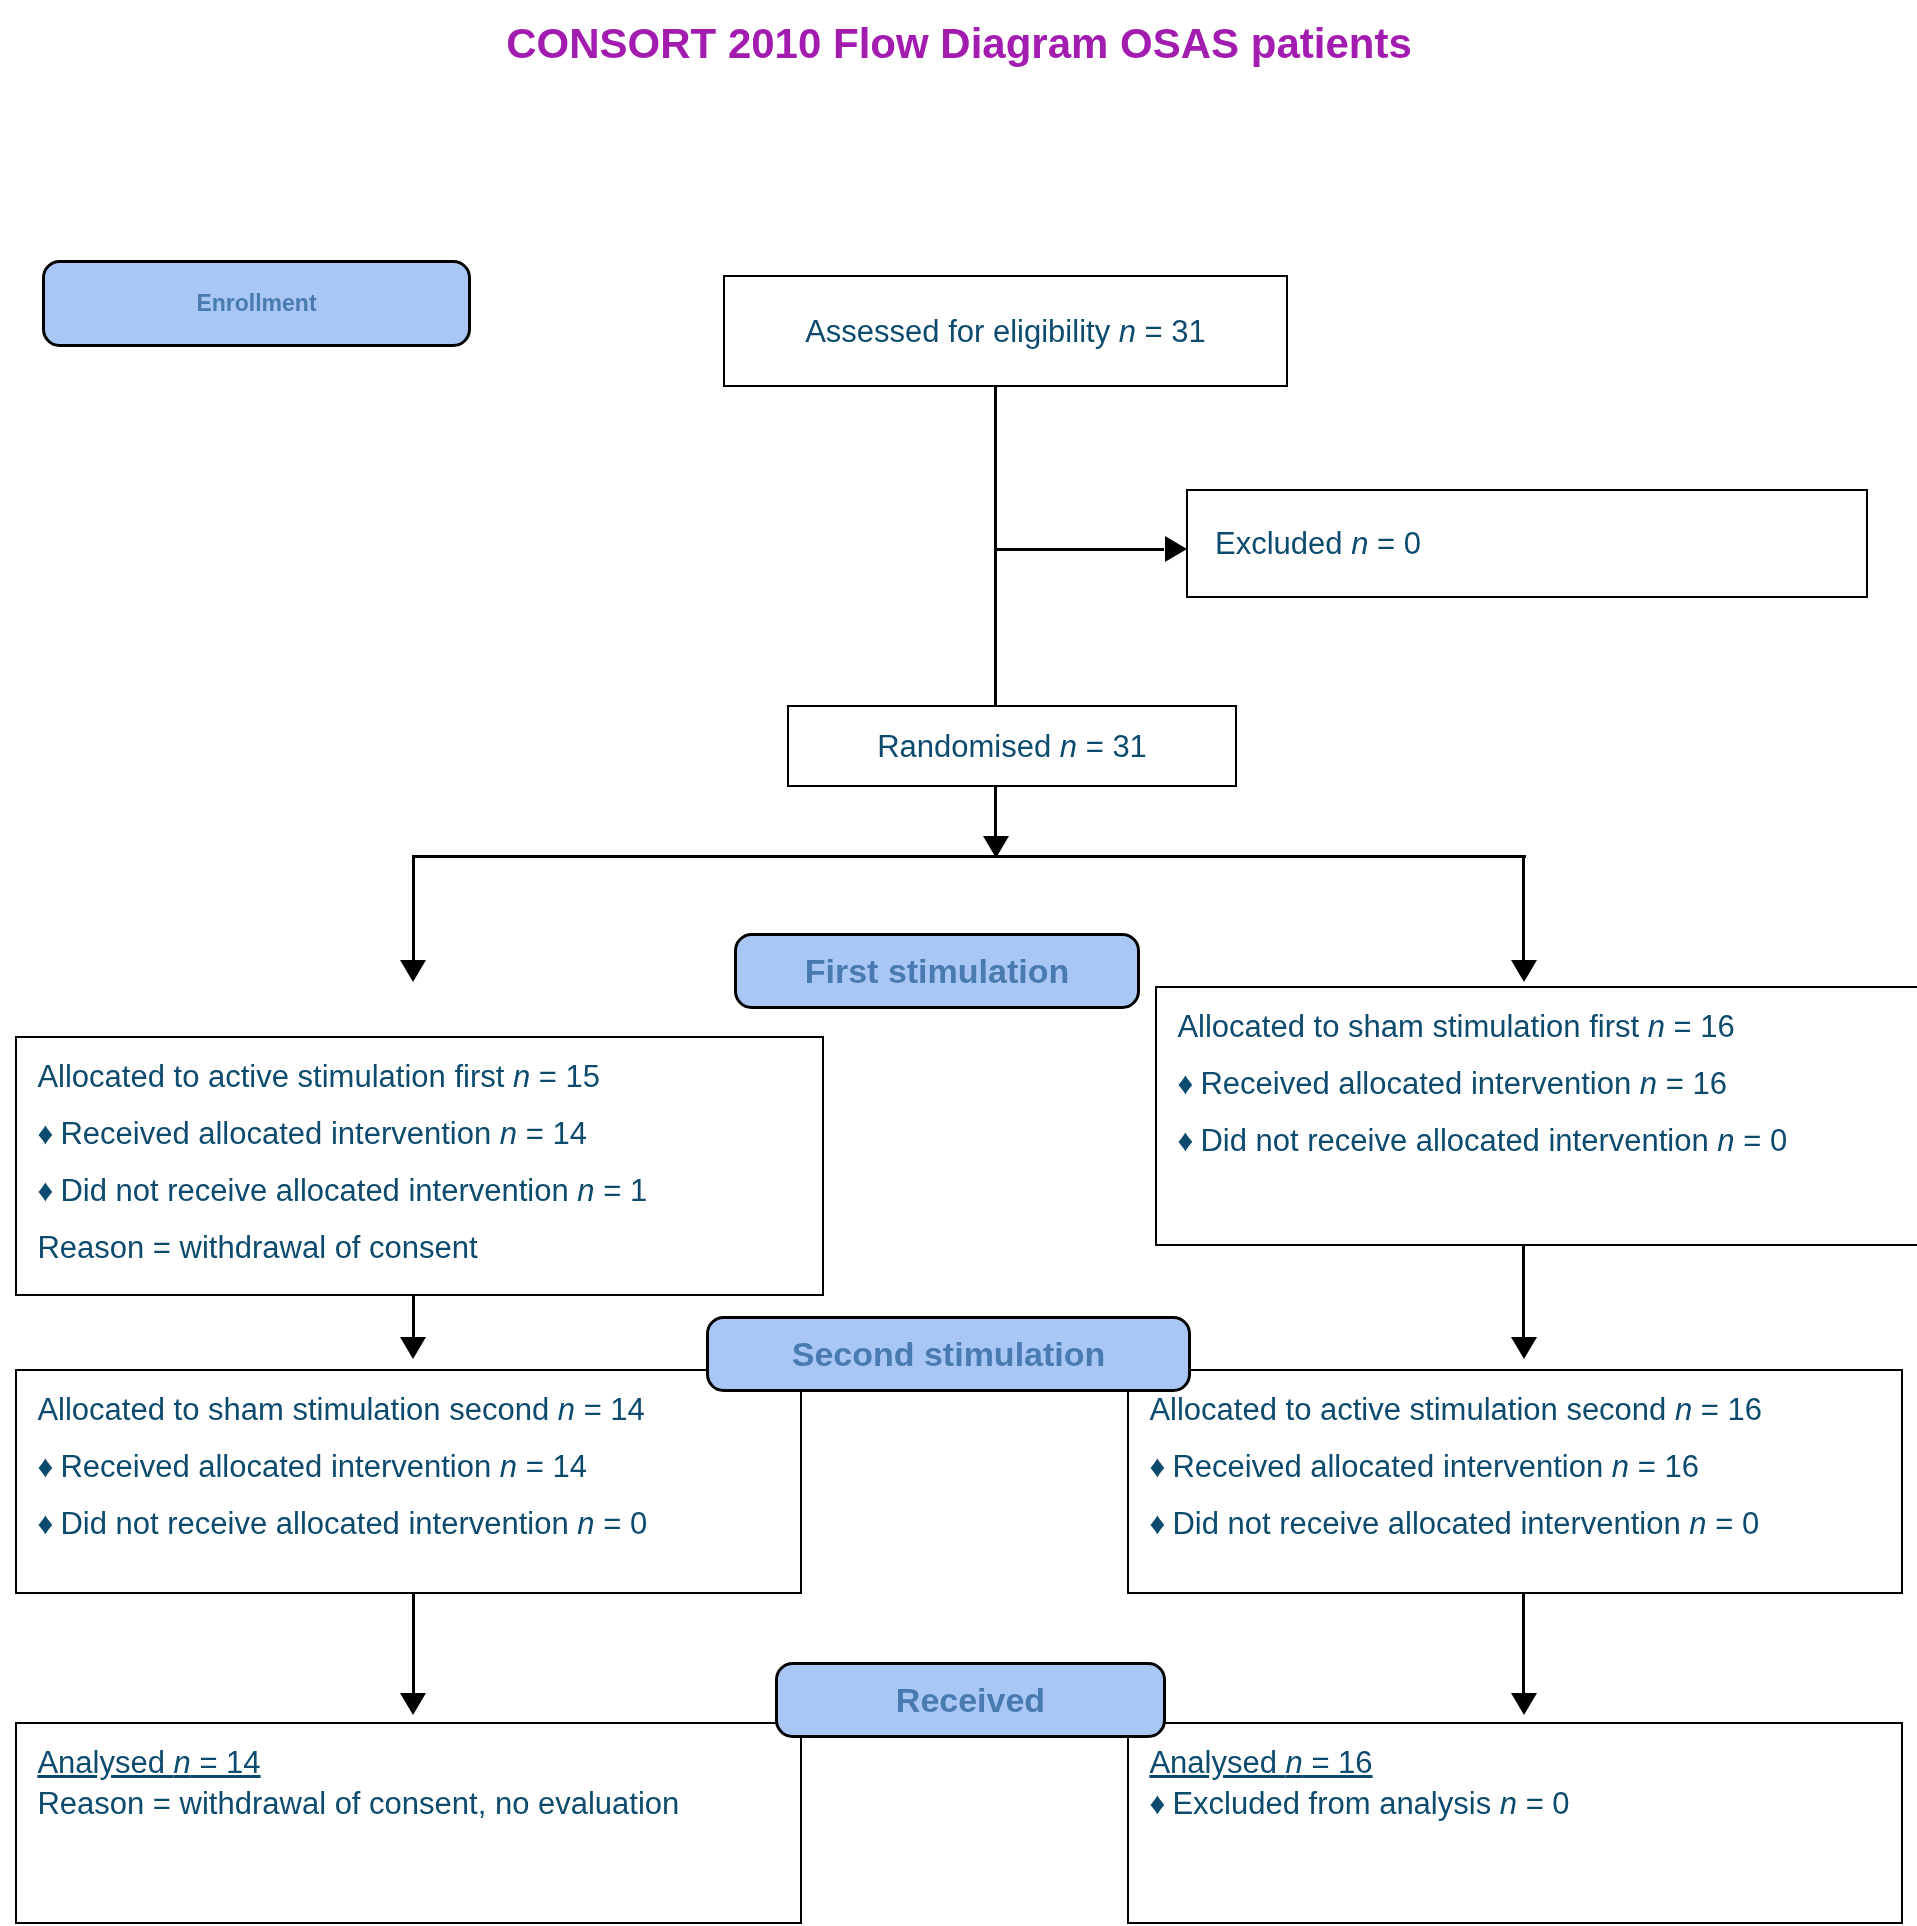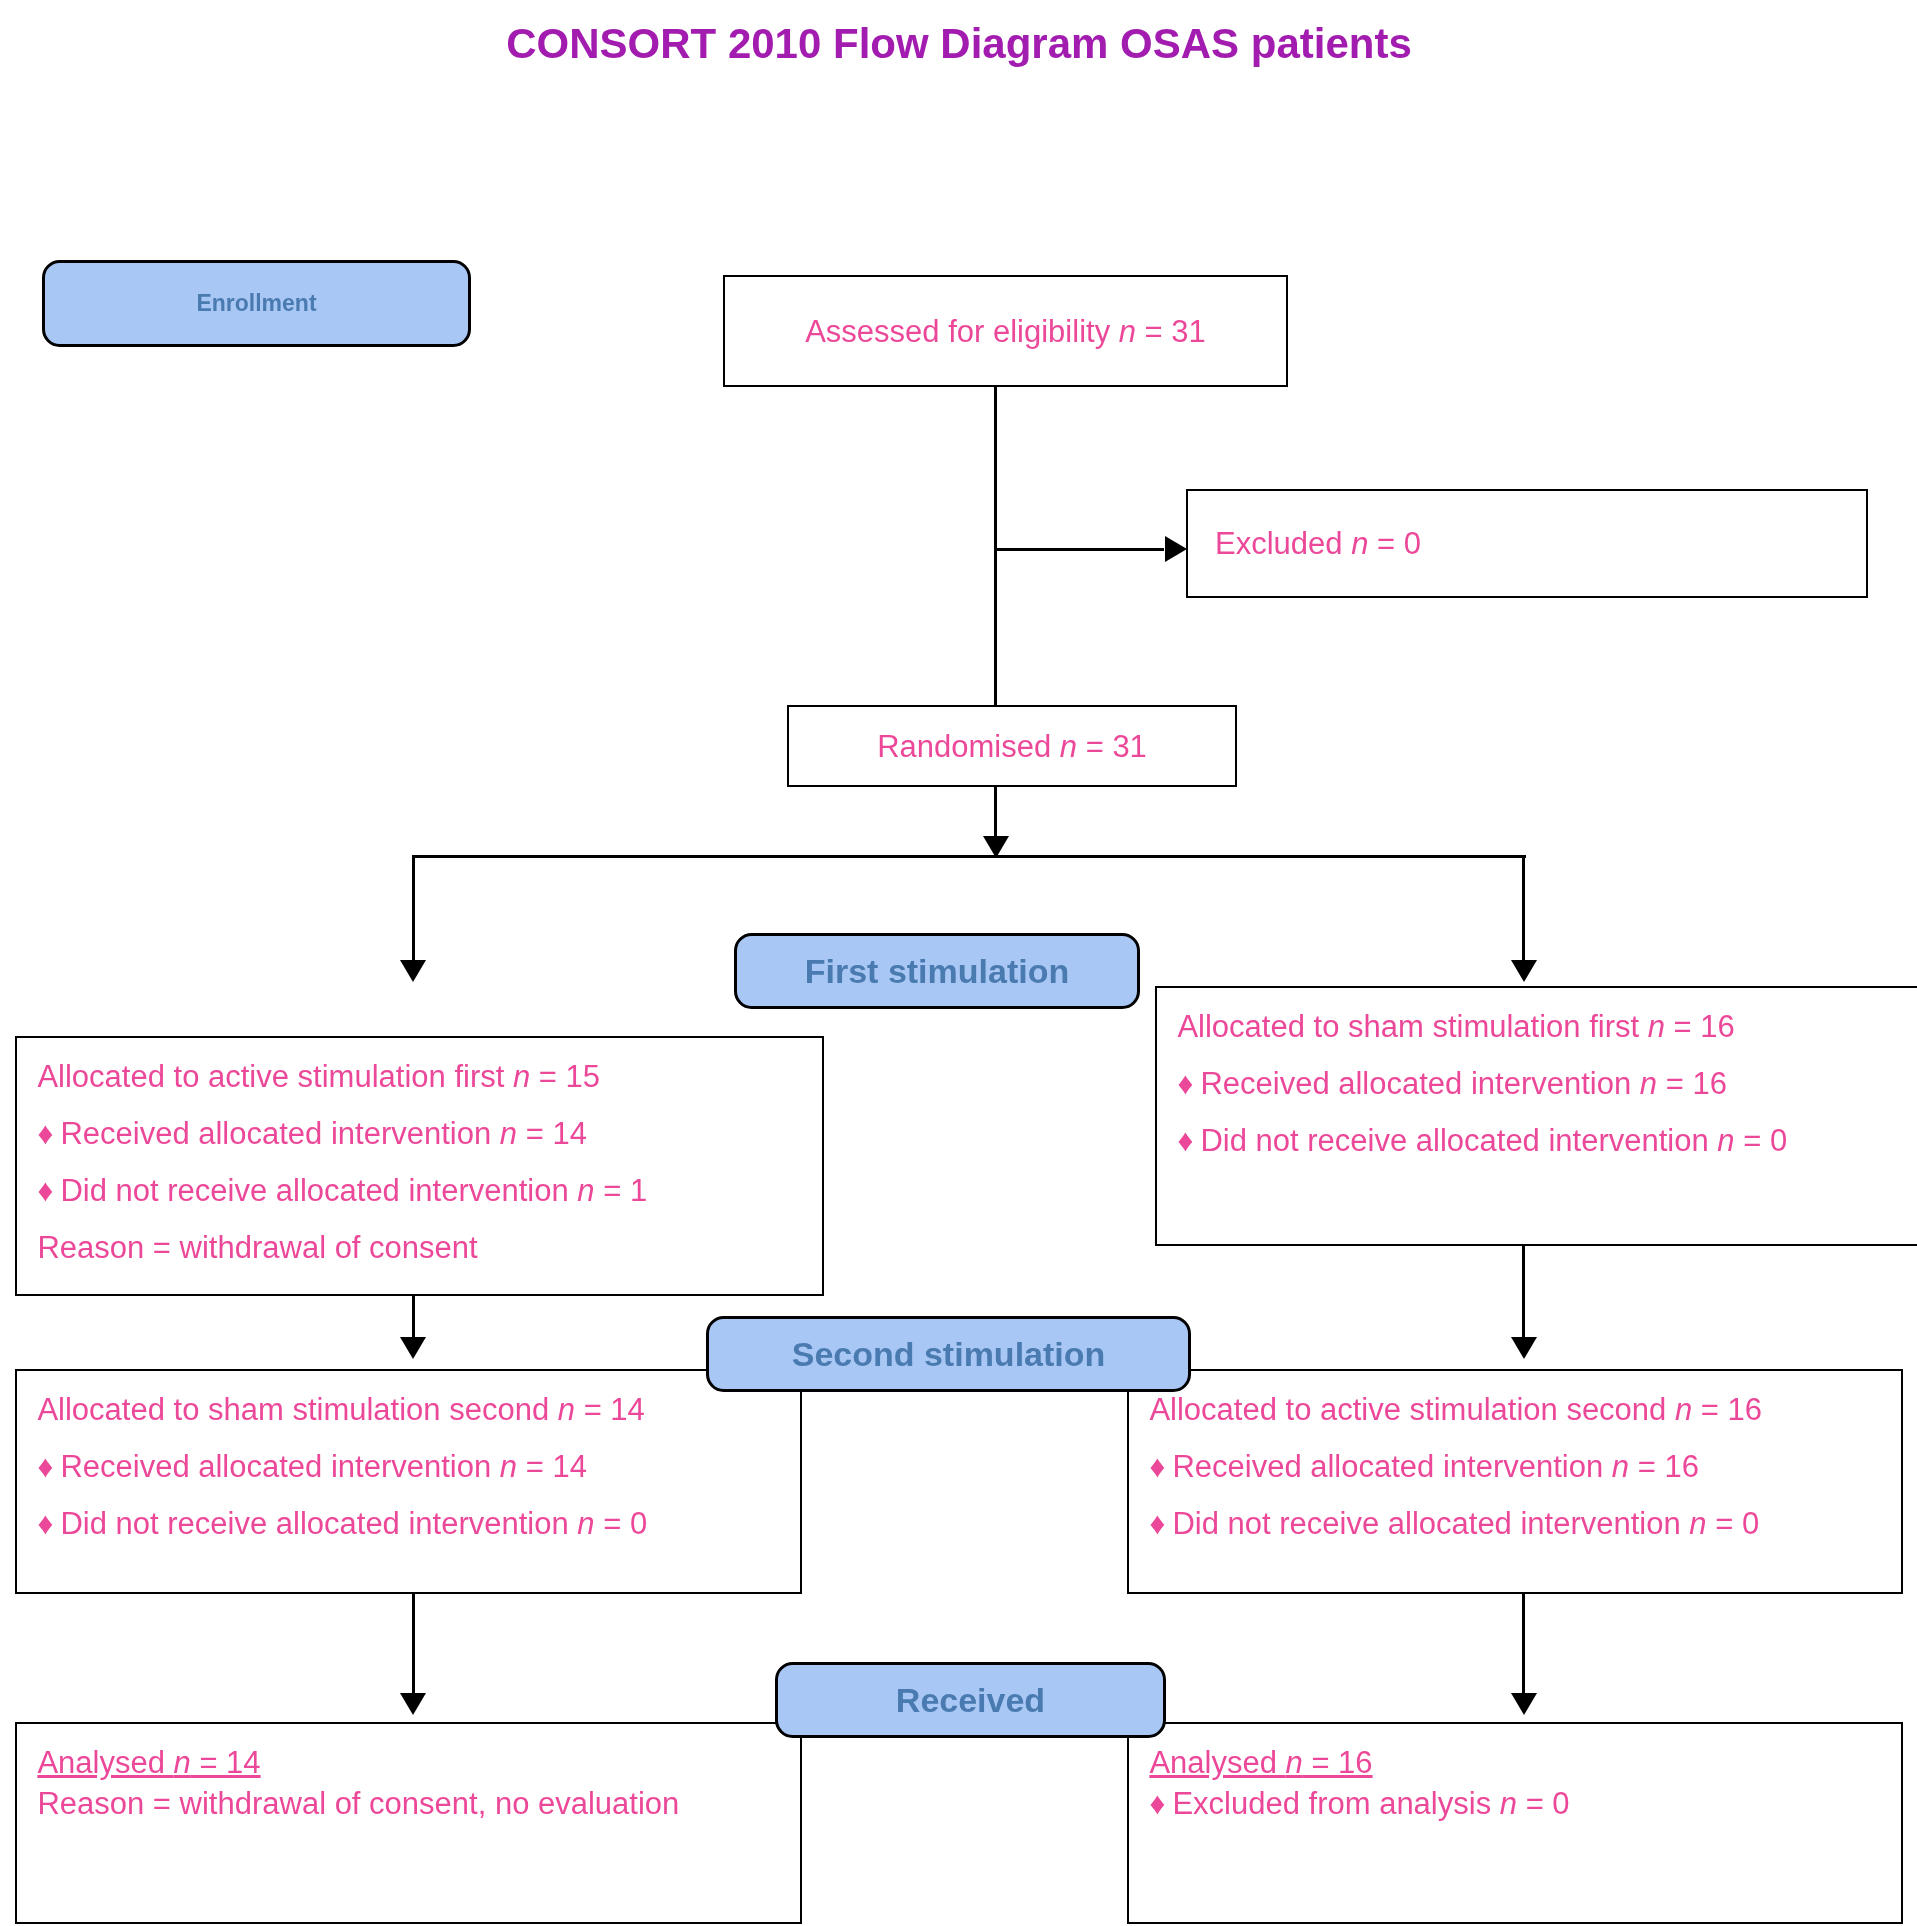--- a/index.html
+++ b/index.html
@@ -20,21 +20,21 @@
   }
 
   
   .box{
     position:absolute;
     box-sizing:border-box;
     background:#ffffff;
     border:2.7px solid #000000;
     font-size:31px;
     line-height:1.0;
-    color:#ec4899;
+    color:#0c4a6e;
   }
   .box .tx{display:block;}
   .box.center{display:flex;align-items:center;justify-content:center;}
   .box.padleft{padding:23px 19px 9.5px 20.4px;}
 
   .line{margin:0 0 26px 0;white-space:nowrap;}
   .line.tight{margin:0 0 9.5px 0;text-decoration:underline;}
   .line.last{margin-bottom:0;}
   .bullet{display:inline-block;width:23px;}
   i.n{font-style:italic;}

